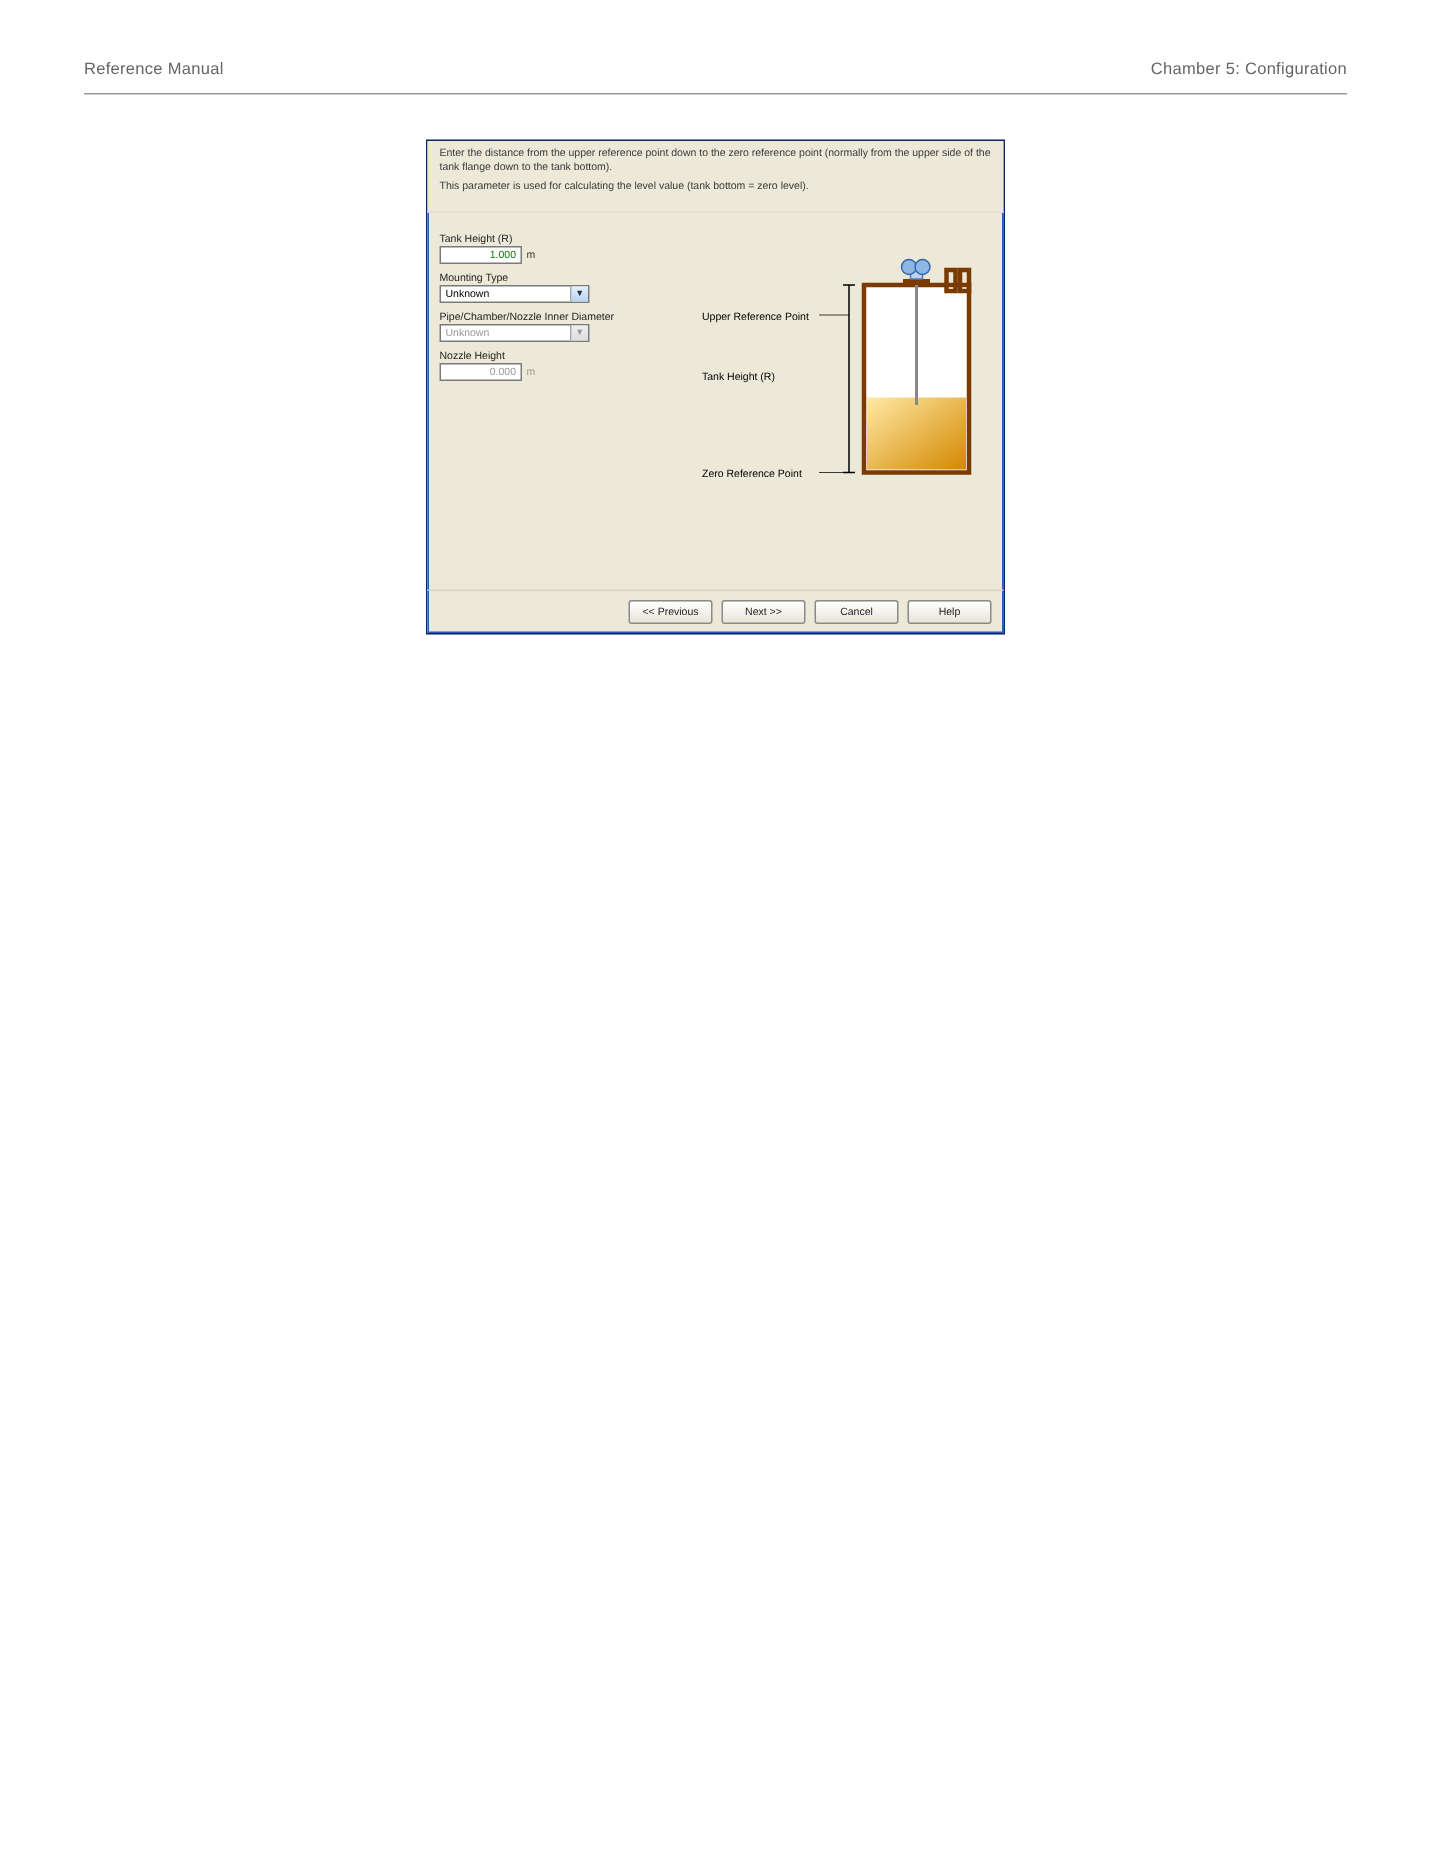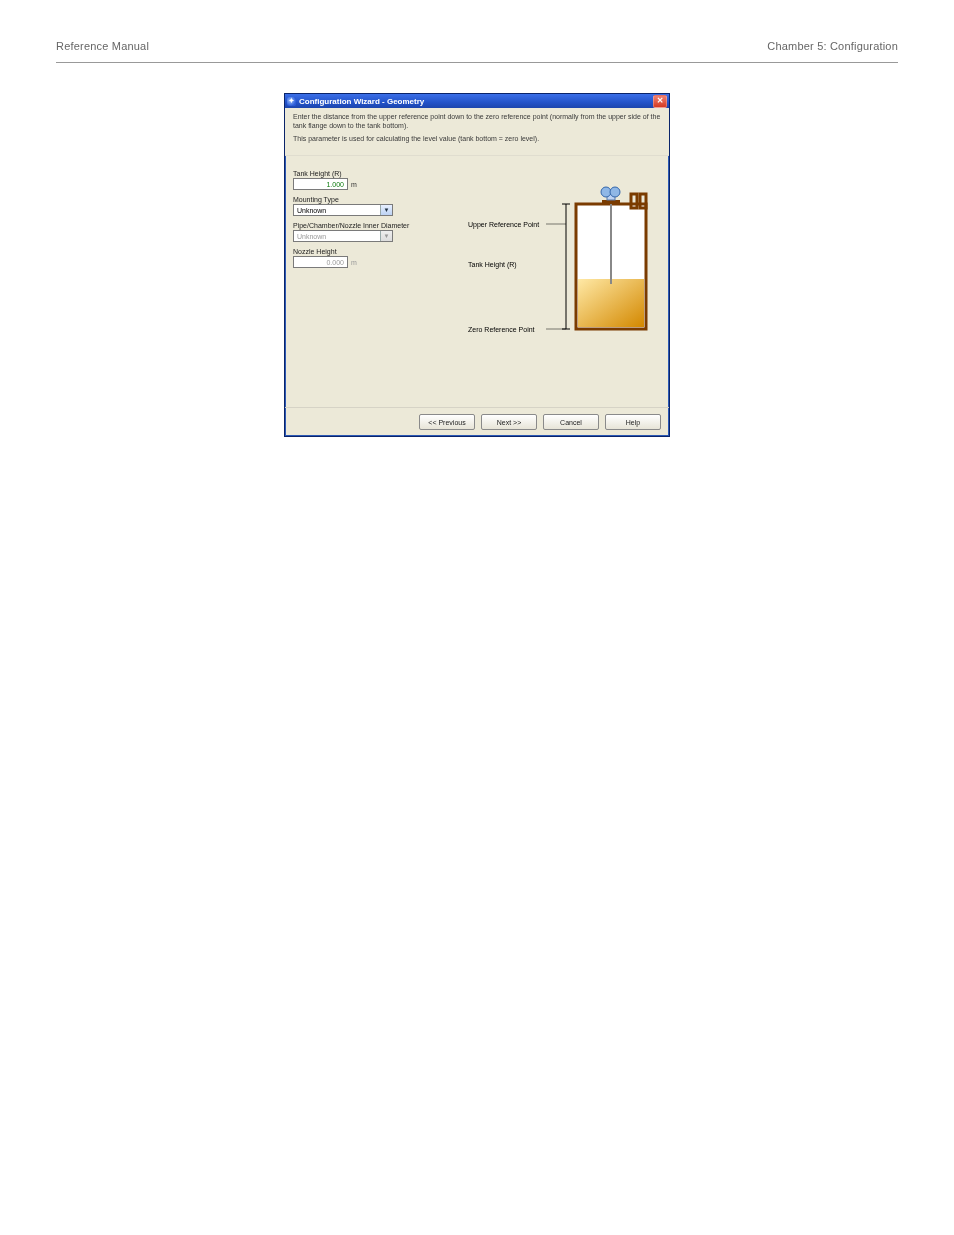--- a/index.html
+++ b/index.html
@@ -170,27 +170,20 @@
 
   <div class="header-row">
     <span>Reference Manual</span>
     <span>Chamber 5: Configuration</span>
   </div>
   <hr class="hr">
 
   <div class="dialog-wrap">
     <div class="dialog">
 
-      <div class="titlebar">
-        <span class="sysicon">✦</span>
-        <span class="title-text">Configuration Wizard - Geometry</span>
-        <span class="close">
-          <span>✕</span>
-        </span>
-      </div>
 
       <div class="instr">
         <p>Enter the distance from the upper reference point down to the zero reference point (normally from the upper side of the tank flange down to the tank bottom).</p>
         <p>This parameter is used for calculating the level value (tank bottom = zero level).</p>
       </div>
 
       <div class="body-area">
 
         <div class="form-col">
 

